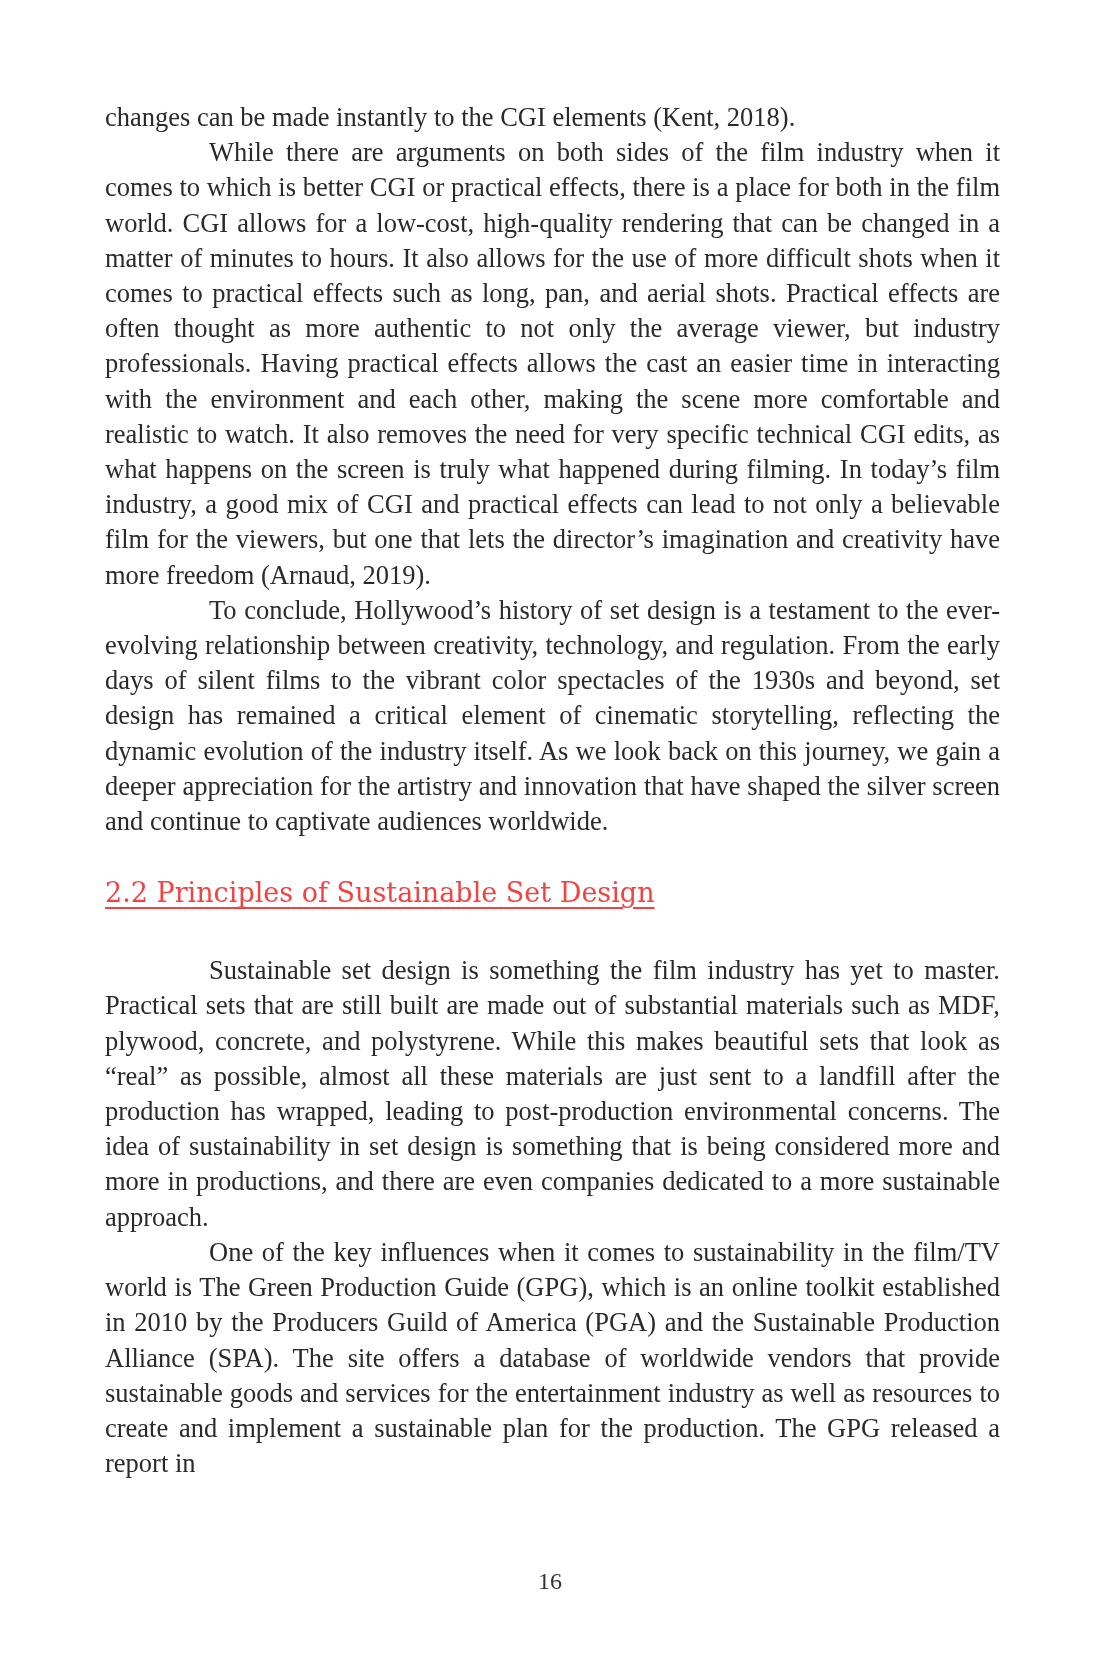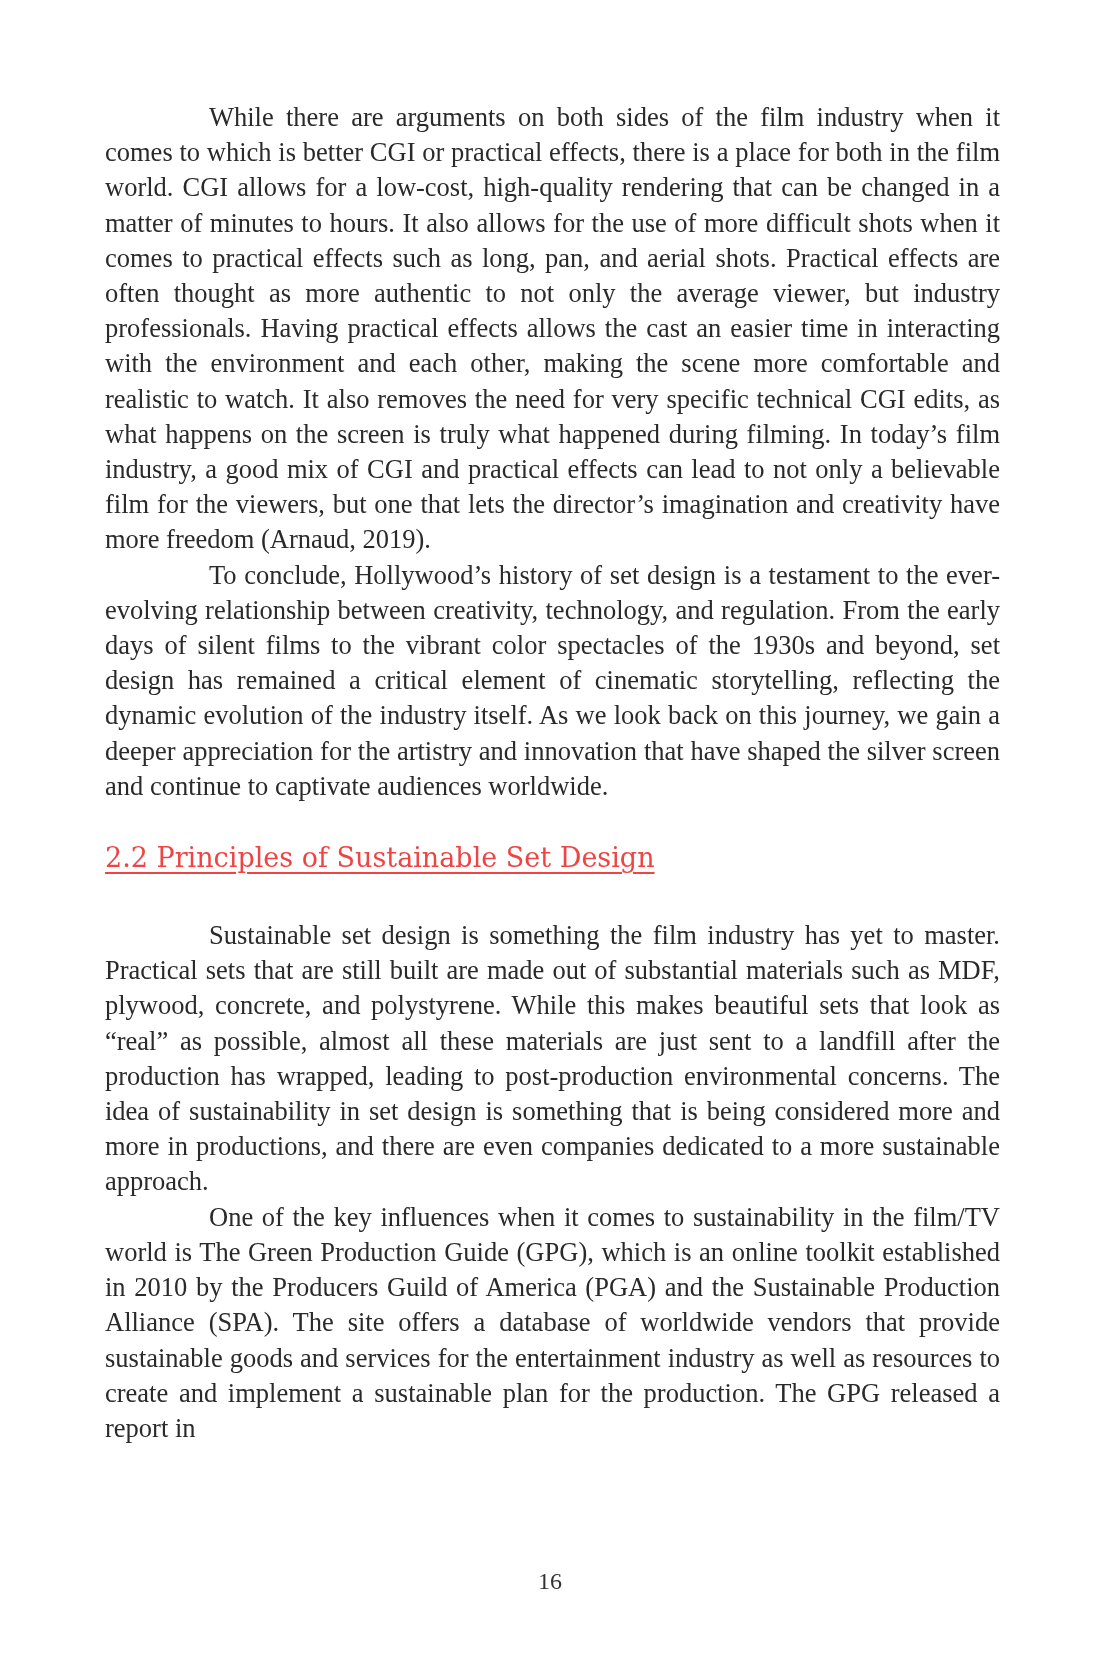--- a/index.html
+++ b/index.html
@@ -7,20 +7,21 @@
   .page { position: absolute; left: 105px; top: 100px; width: 895px; font-family: "Liberation Serif", "DejaVu Serif", serif; font-size: 26.5px; line-height: 35.2px; }
   .para { margin: 0; text-align: justify; text-indent: 104px; hyphens: none; }
   .para.first { text-indent: 0; }
   .heading { margin: 34px 0 40px 0; font-family: "DejaVu Serif", serif; font-size: 27px; font-weight: normal; text-decoration: underline; text-underline-offset: 5px; text-decoration-thickness: 1.5px; line-height: 40px; color: #ef4444; }
   .page-number { position: absolute; top: 1568px; left: 0; width: 1100px; text-align: center; font-family: "Liberation Serif", serif; font-size: 24px; color: #333; }
 </style>
 </head>
 <body>
 
 <div class="page">
+  <p class="para first">changes can be made instantly to the CGI elements (Kent, 2018).</p>
   <p class="para">While there are arguments on both sides of the film industry when it comes to which is better CGI or practical effects, there is a place for both in the film world. CGI allows for a low-cost, high-quality rendering that can be changed in a matter of minutes to hours. It also allows for the use of more difficult shots when it comes to practical effects such as long, pan, and aerial shots. Practical effects are often thought as more authentic to not only the average viewer, but industry professionals. Having practical effects allows the cast an easier time in interacting with the environment and each other, making the scene more comfortable and realistic to watch. It also removes the need for very specific technical CGI edits, as what happens on the screen is truly what happened during filming. In today’s film industry, a good mix of CGI and practical effects can lead to not only a believable film for the viewers, but one that lets the director’s imagination and creativity have more freedom (Arnaud, 2019).</p>
   <p class="para">To conclude, Hollywood’s history of set design is a testament to the ever-evolving relationship between creativity, technology, and regulation. From the early days of silent films to the vibrant color spectacles of the 1930s and beyond, set design has remained a critical element of cinematic storytelling, reflecting the dynamic evolution of the industry itself. As we look back on this journey, we gain a deeper appreciation for the artistry and innovation that have shaped the silver screen and continue to captivate audiences worldwide.</p>
 
   <h2 class="heading">2.2 Principles of Sustainable Set Design</h2>
 
   <p class="para">Sustainable set design is something the film industry has yet to master. Practical sets that are still built are made out of substantial materials such as MDF, plywood, concrete, and polystyrene. While this makes beautiful sets that look as “real” as possible, almost all these materials are just sent to a landfill after the production has wrapped, leading to post-production environmental concerns. The idea of sustainability in set design is something that is being considered more and more in productions, and there are even companies dedicated to a more sustainable approach.</p>
   <p class="para">One of the key influences when it comes to sustainability in the film/TV world is The Green Production Guide (GPG), which is an online toolkit established in 2010 by the Producers Guild of America (PGA) and the Sustainable Production Alliance (SPA). The site offers a database of worldwide vendors that provide sustainable goods and services for the entertainment industry as well as resources to create and implement a sustainable plan for the production. The GPG released a report in</p>
 </div>
 
 <div class="page-number">16</div>

